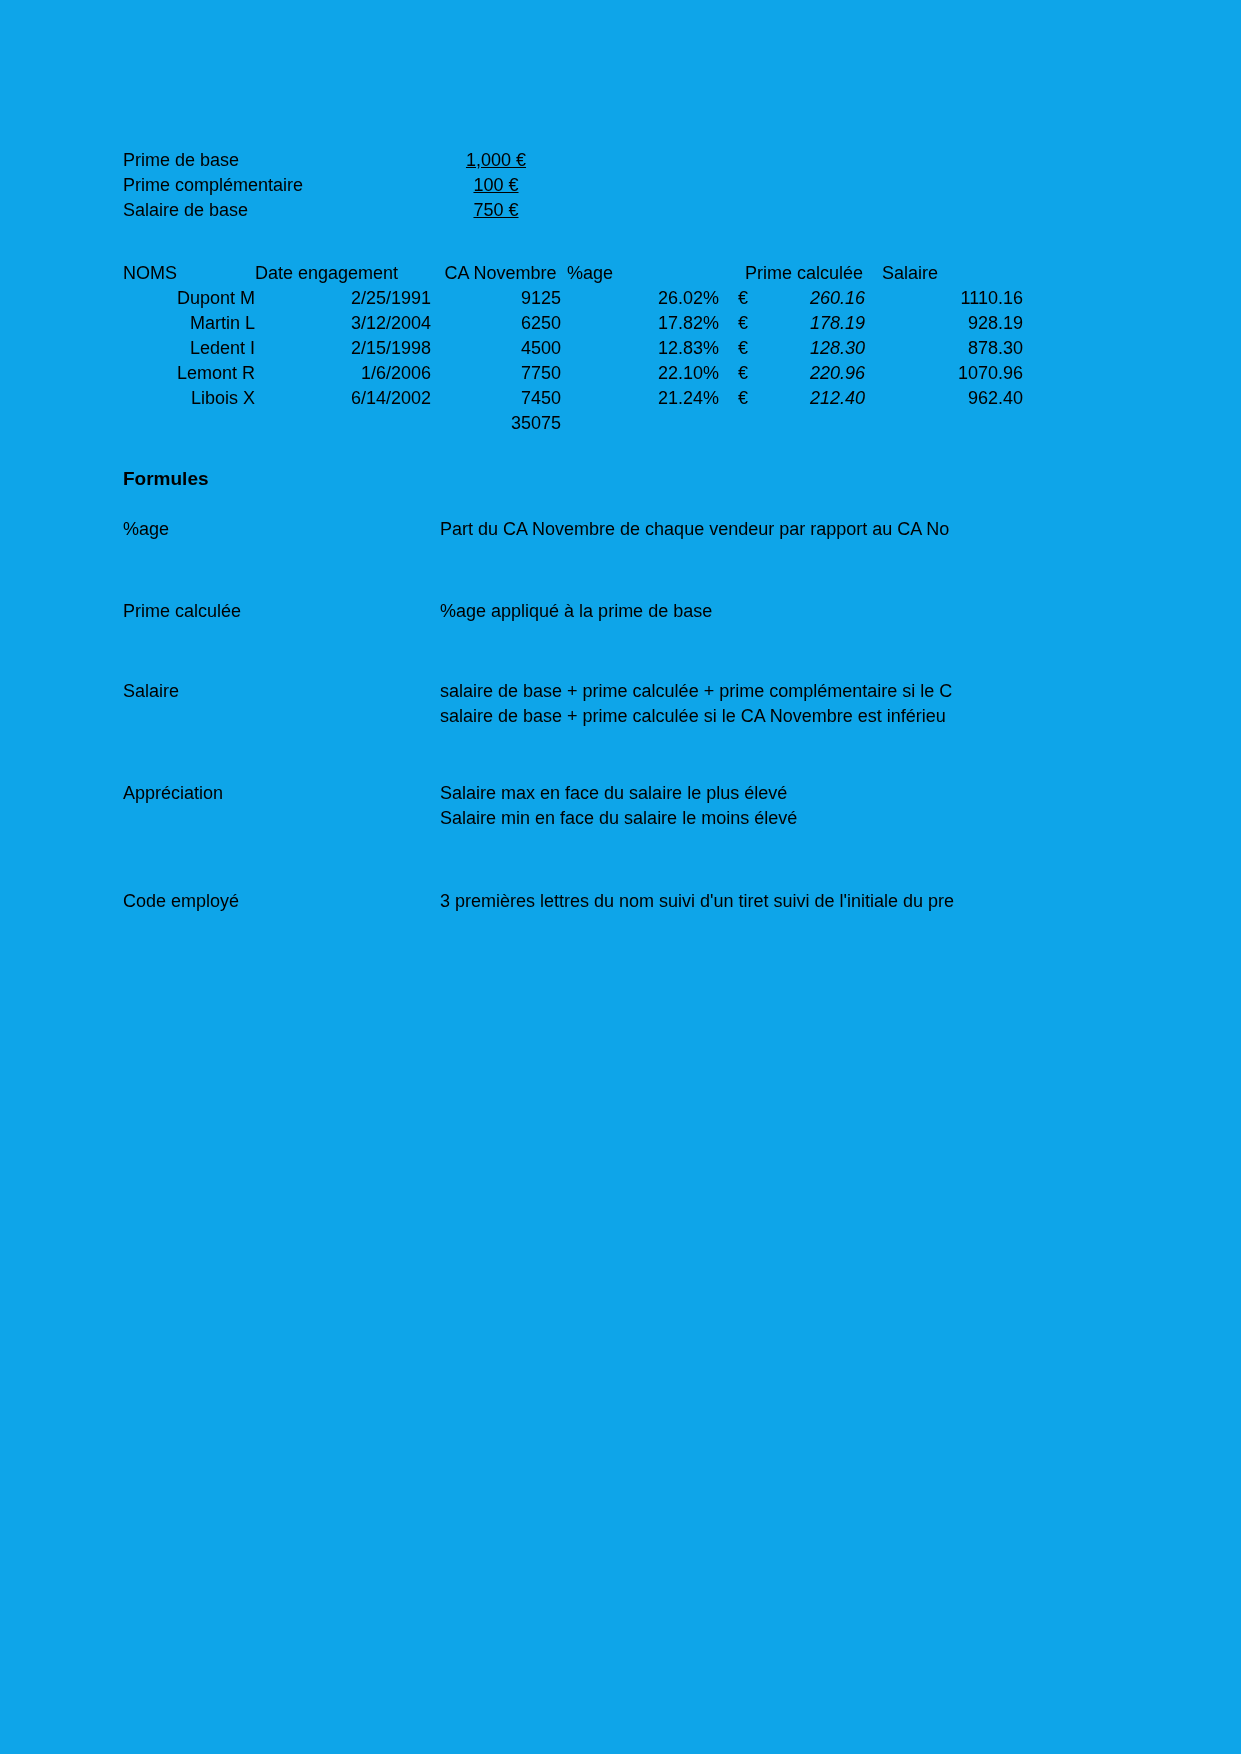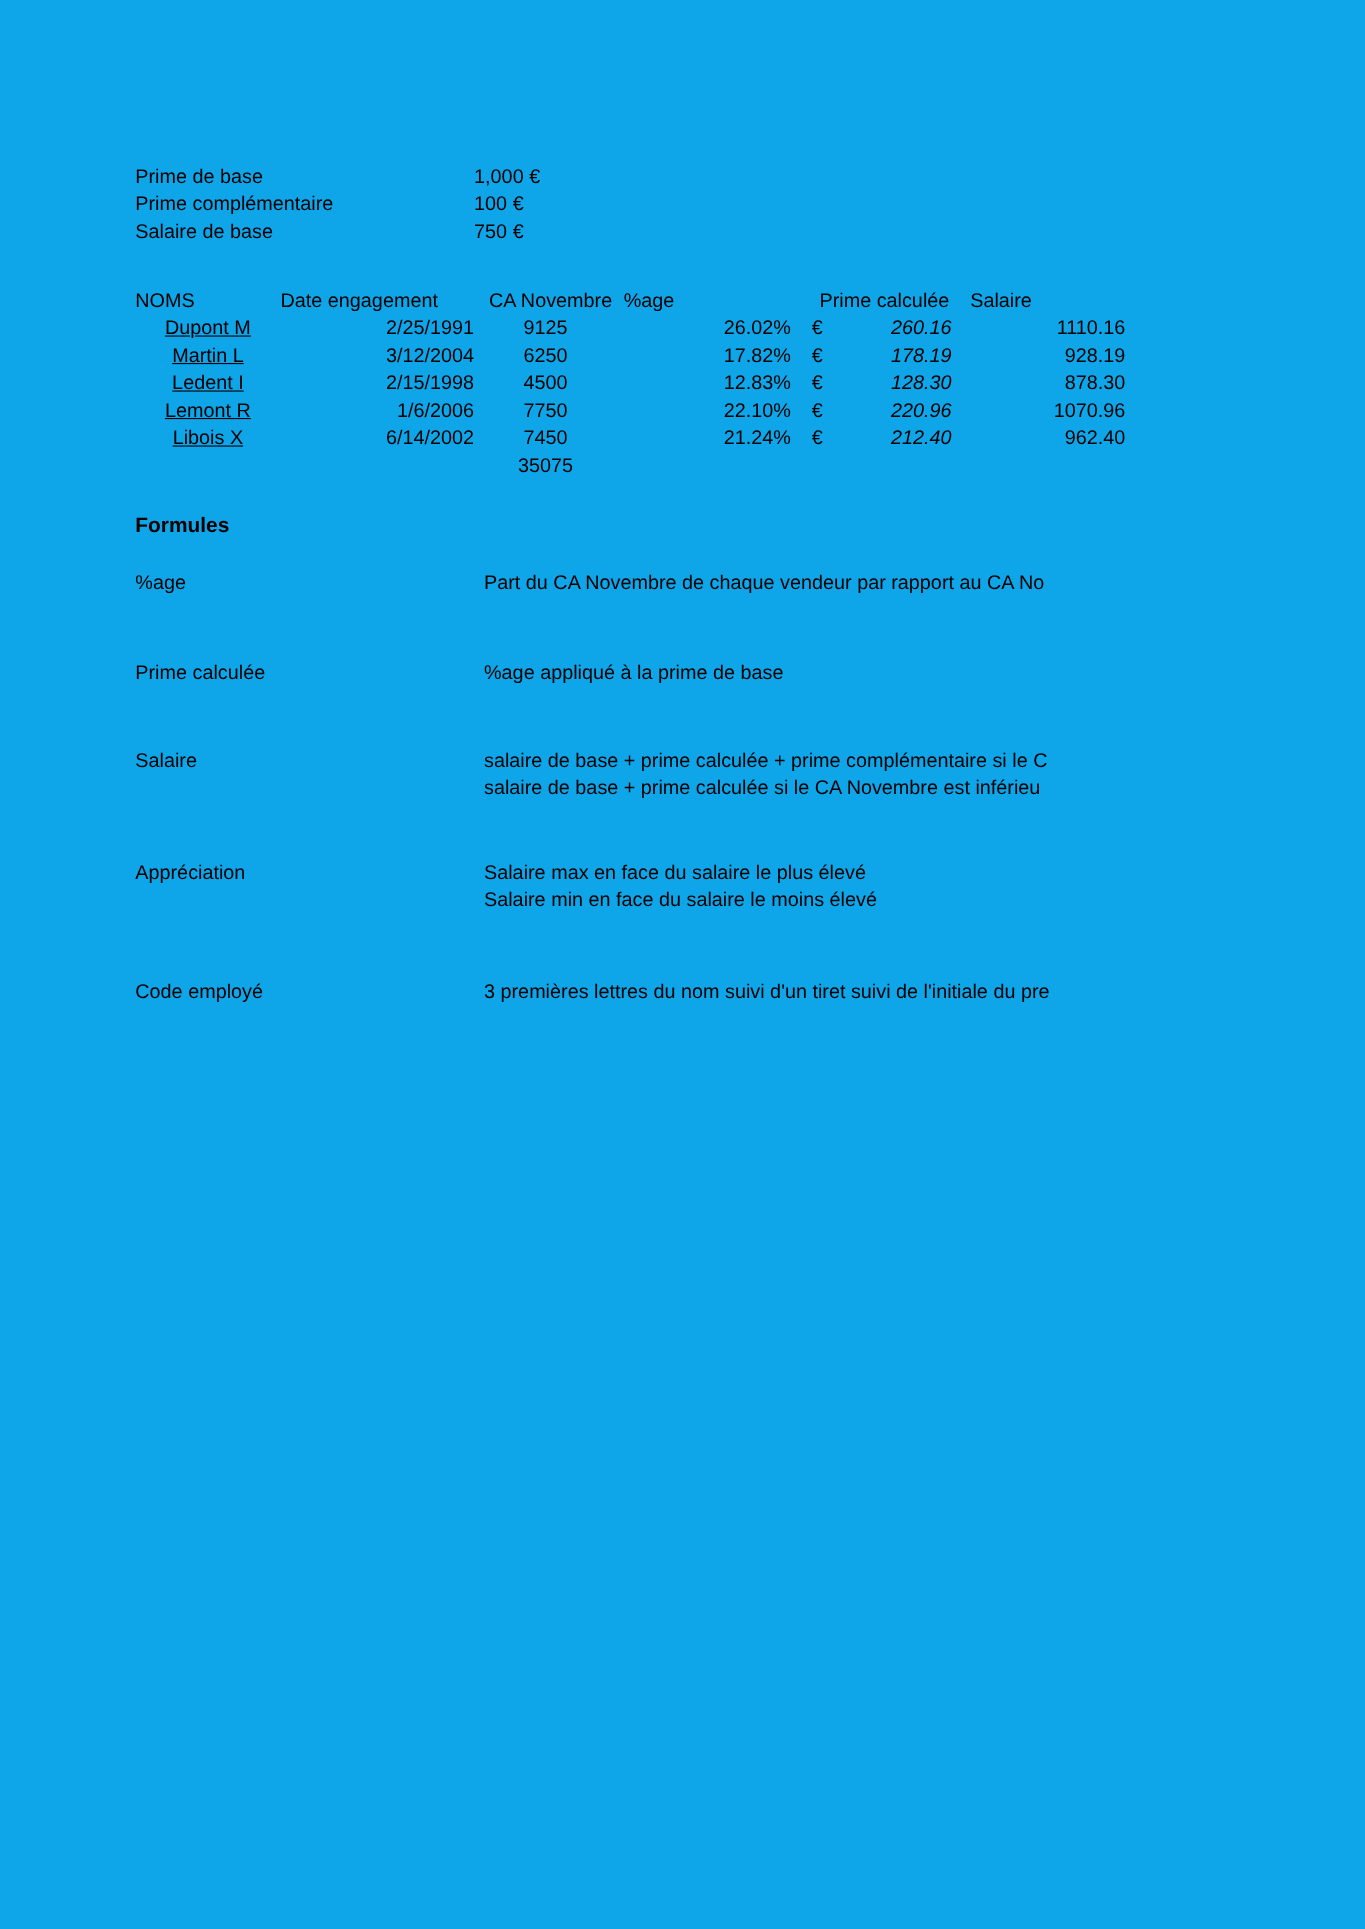--- a/index.html
+++ b/index.html
@@ -12,28 +12,28 @@
     color: #000000;
     overflow: hidden;
   }
   .page { position: absolute; inset: 0; background: #0ea5e9; }
 
   .row { display: grid; line-height: 25px; white-space: nowrap; }
 
   
   .constants { position: absolute; left: 123px; top: 148px; }
   .constants .row { grid-template-columns: 308px 130px; }
-  .constants .value { text-align: left; }
+  .constants .value { text-align: center; text-decoration: underline; }
 
   
   .salary-table { position: absolute; left: 123px; top: 261px; }
   .salary-table .row { grid-template-columns: 132px 176px 130px 158px 51px 95px 158px; }
-  .cell-name   { text-align: center; text-decoration: underline; }
+  .cell-name   { text-align: right; }
   .cell-date   { text-align: right; }
-  .cell-ca     { text-align: center; }
+  .cell-ca     { text-align: right; }
   .cell-pct    { text-align: right; }
   .cell-eur    { text-align: left; padding-left: 19px; }
   .cell-prime  { text-align: right; font-style: italic; }
   .cell-sal    { text-align: right; }
   .h-noms  { text-align: left; }
   .h-date  { text-align: left; }
   .h-ca    { text-align: center; padding-left: 9px; }
   .h-pct   { text-align: left; padding-left: 6px; }
   .h-prime { grid-column: 5 / 7; text-align: right; padding-right: 2px; }
   .h-sal   { text-align: left; padding-left: 17px; }

